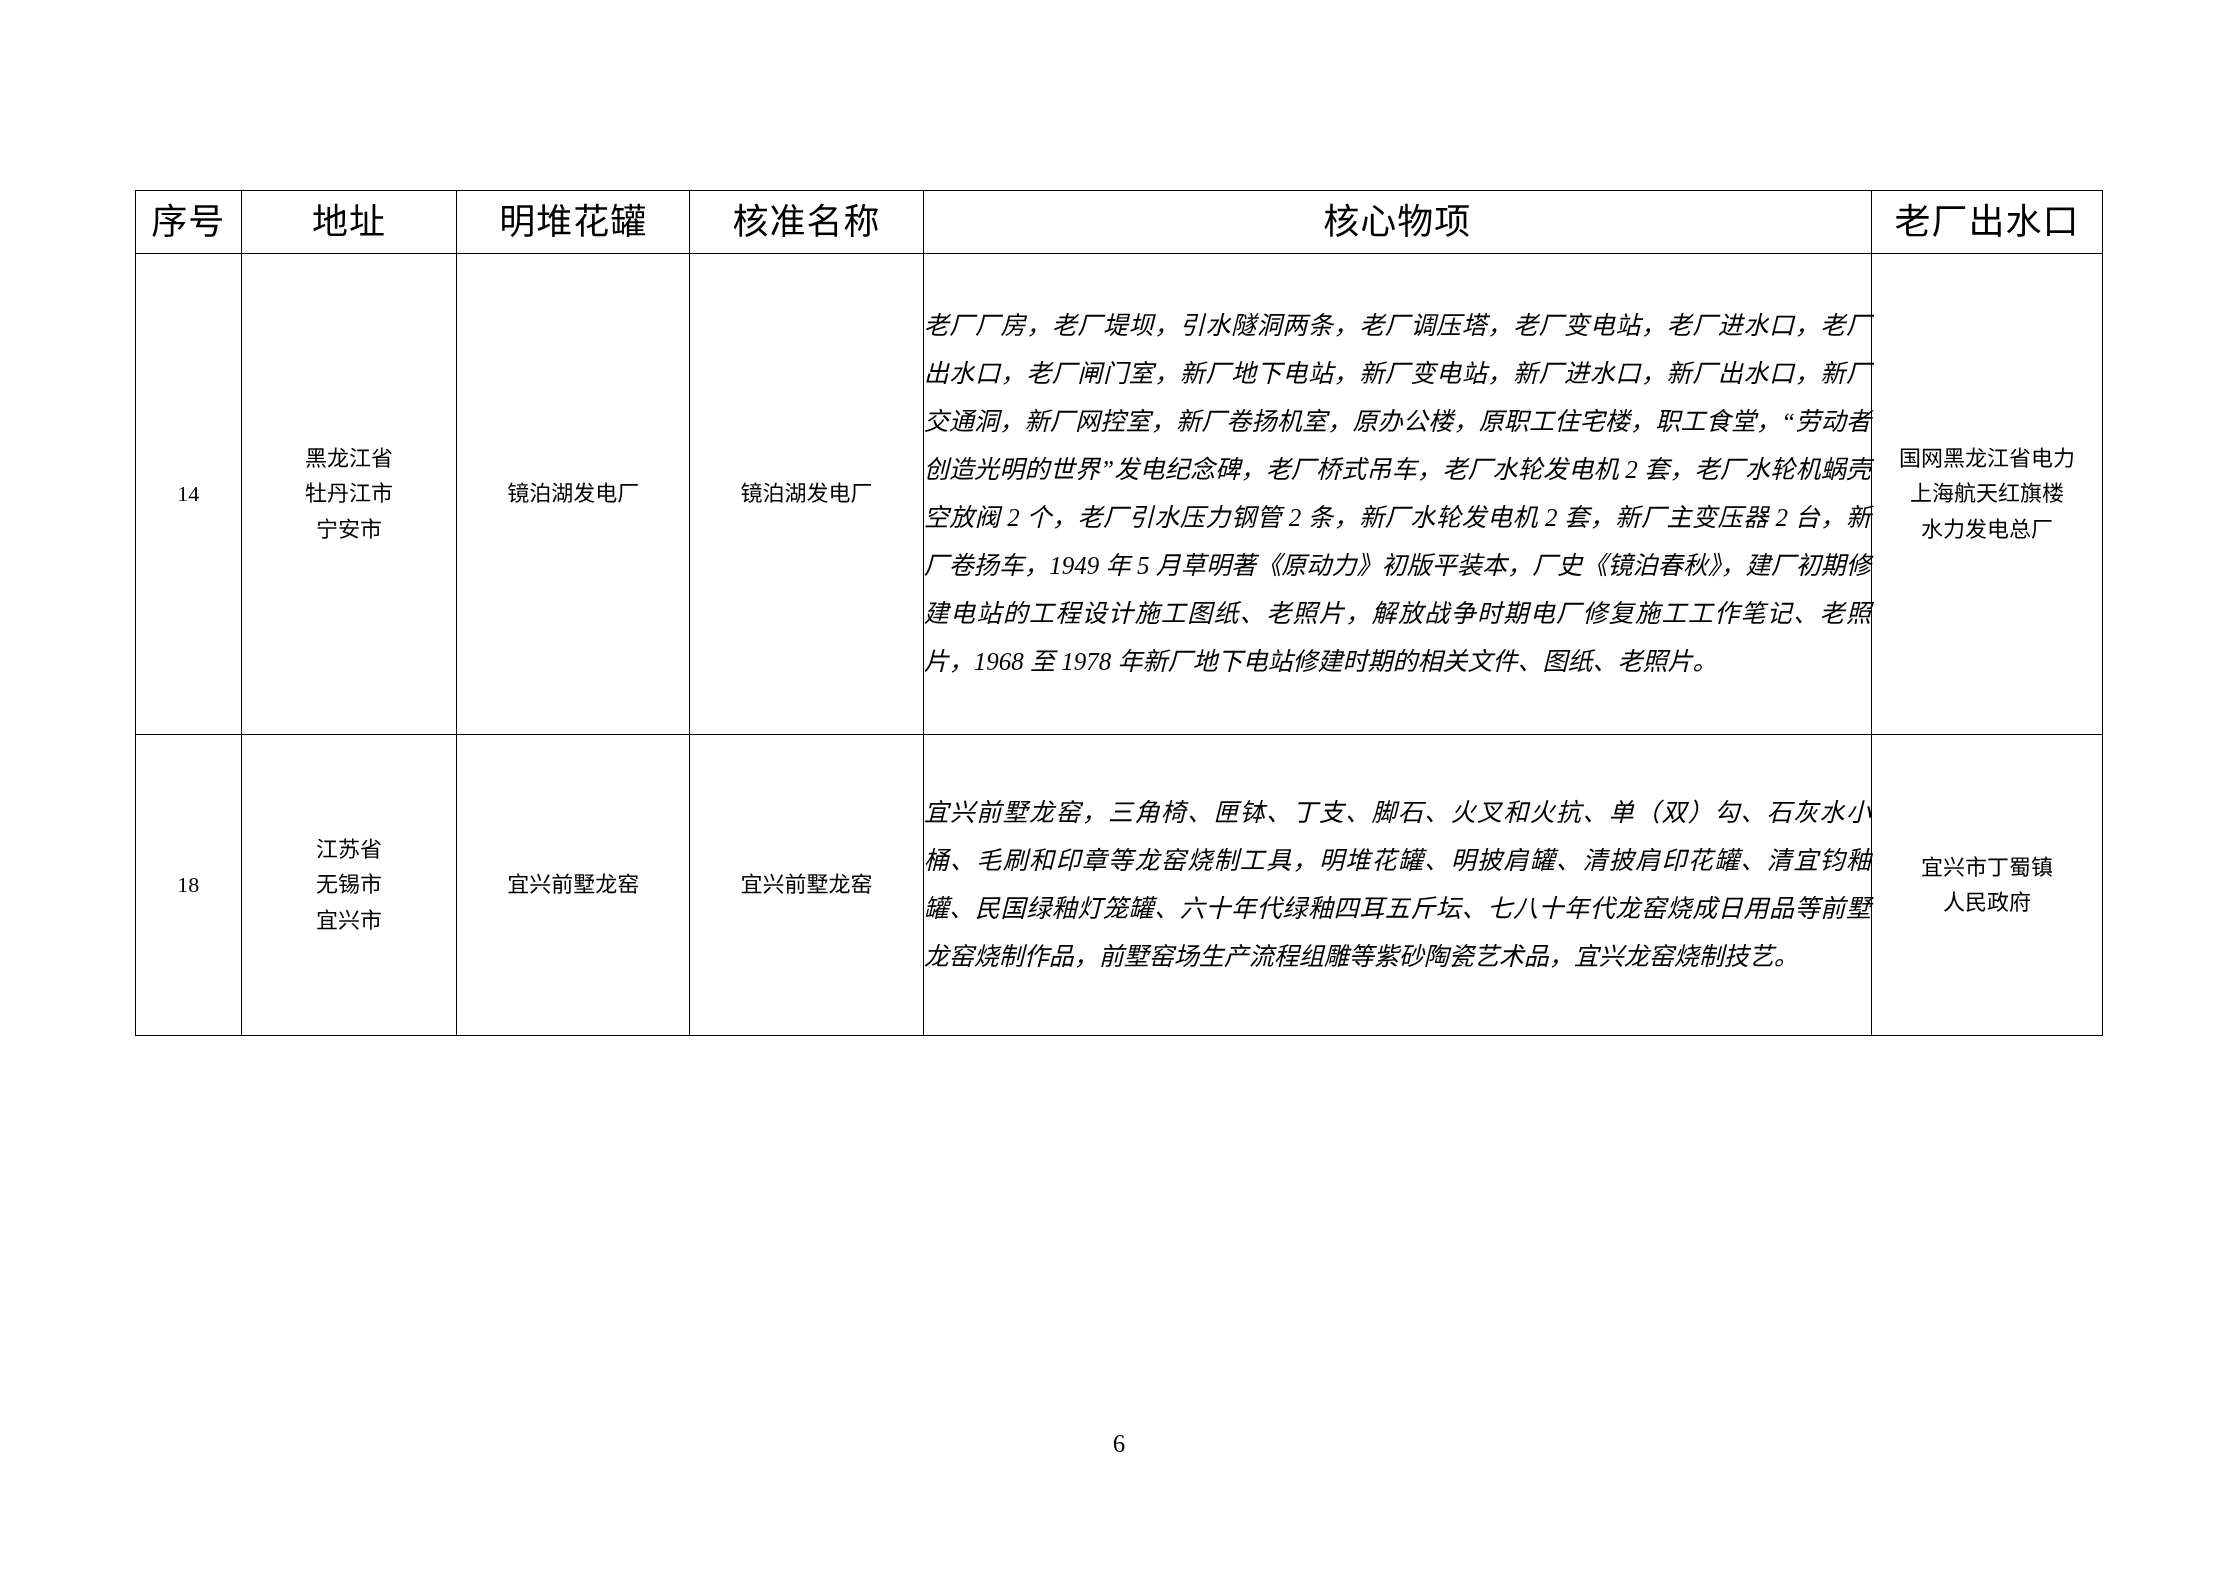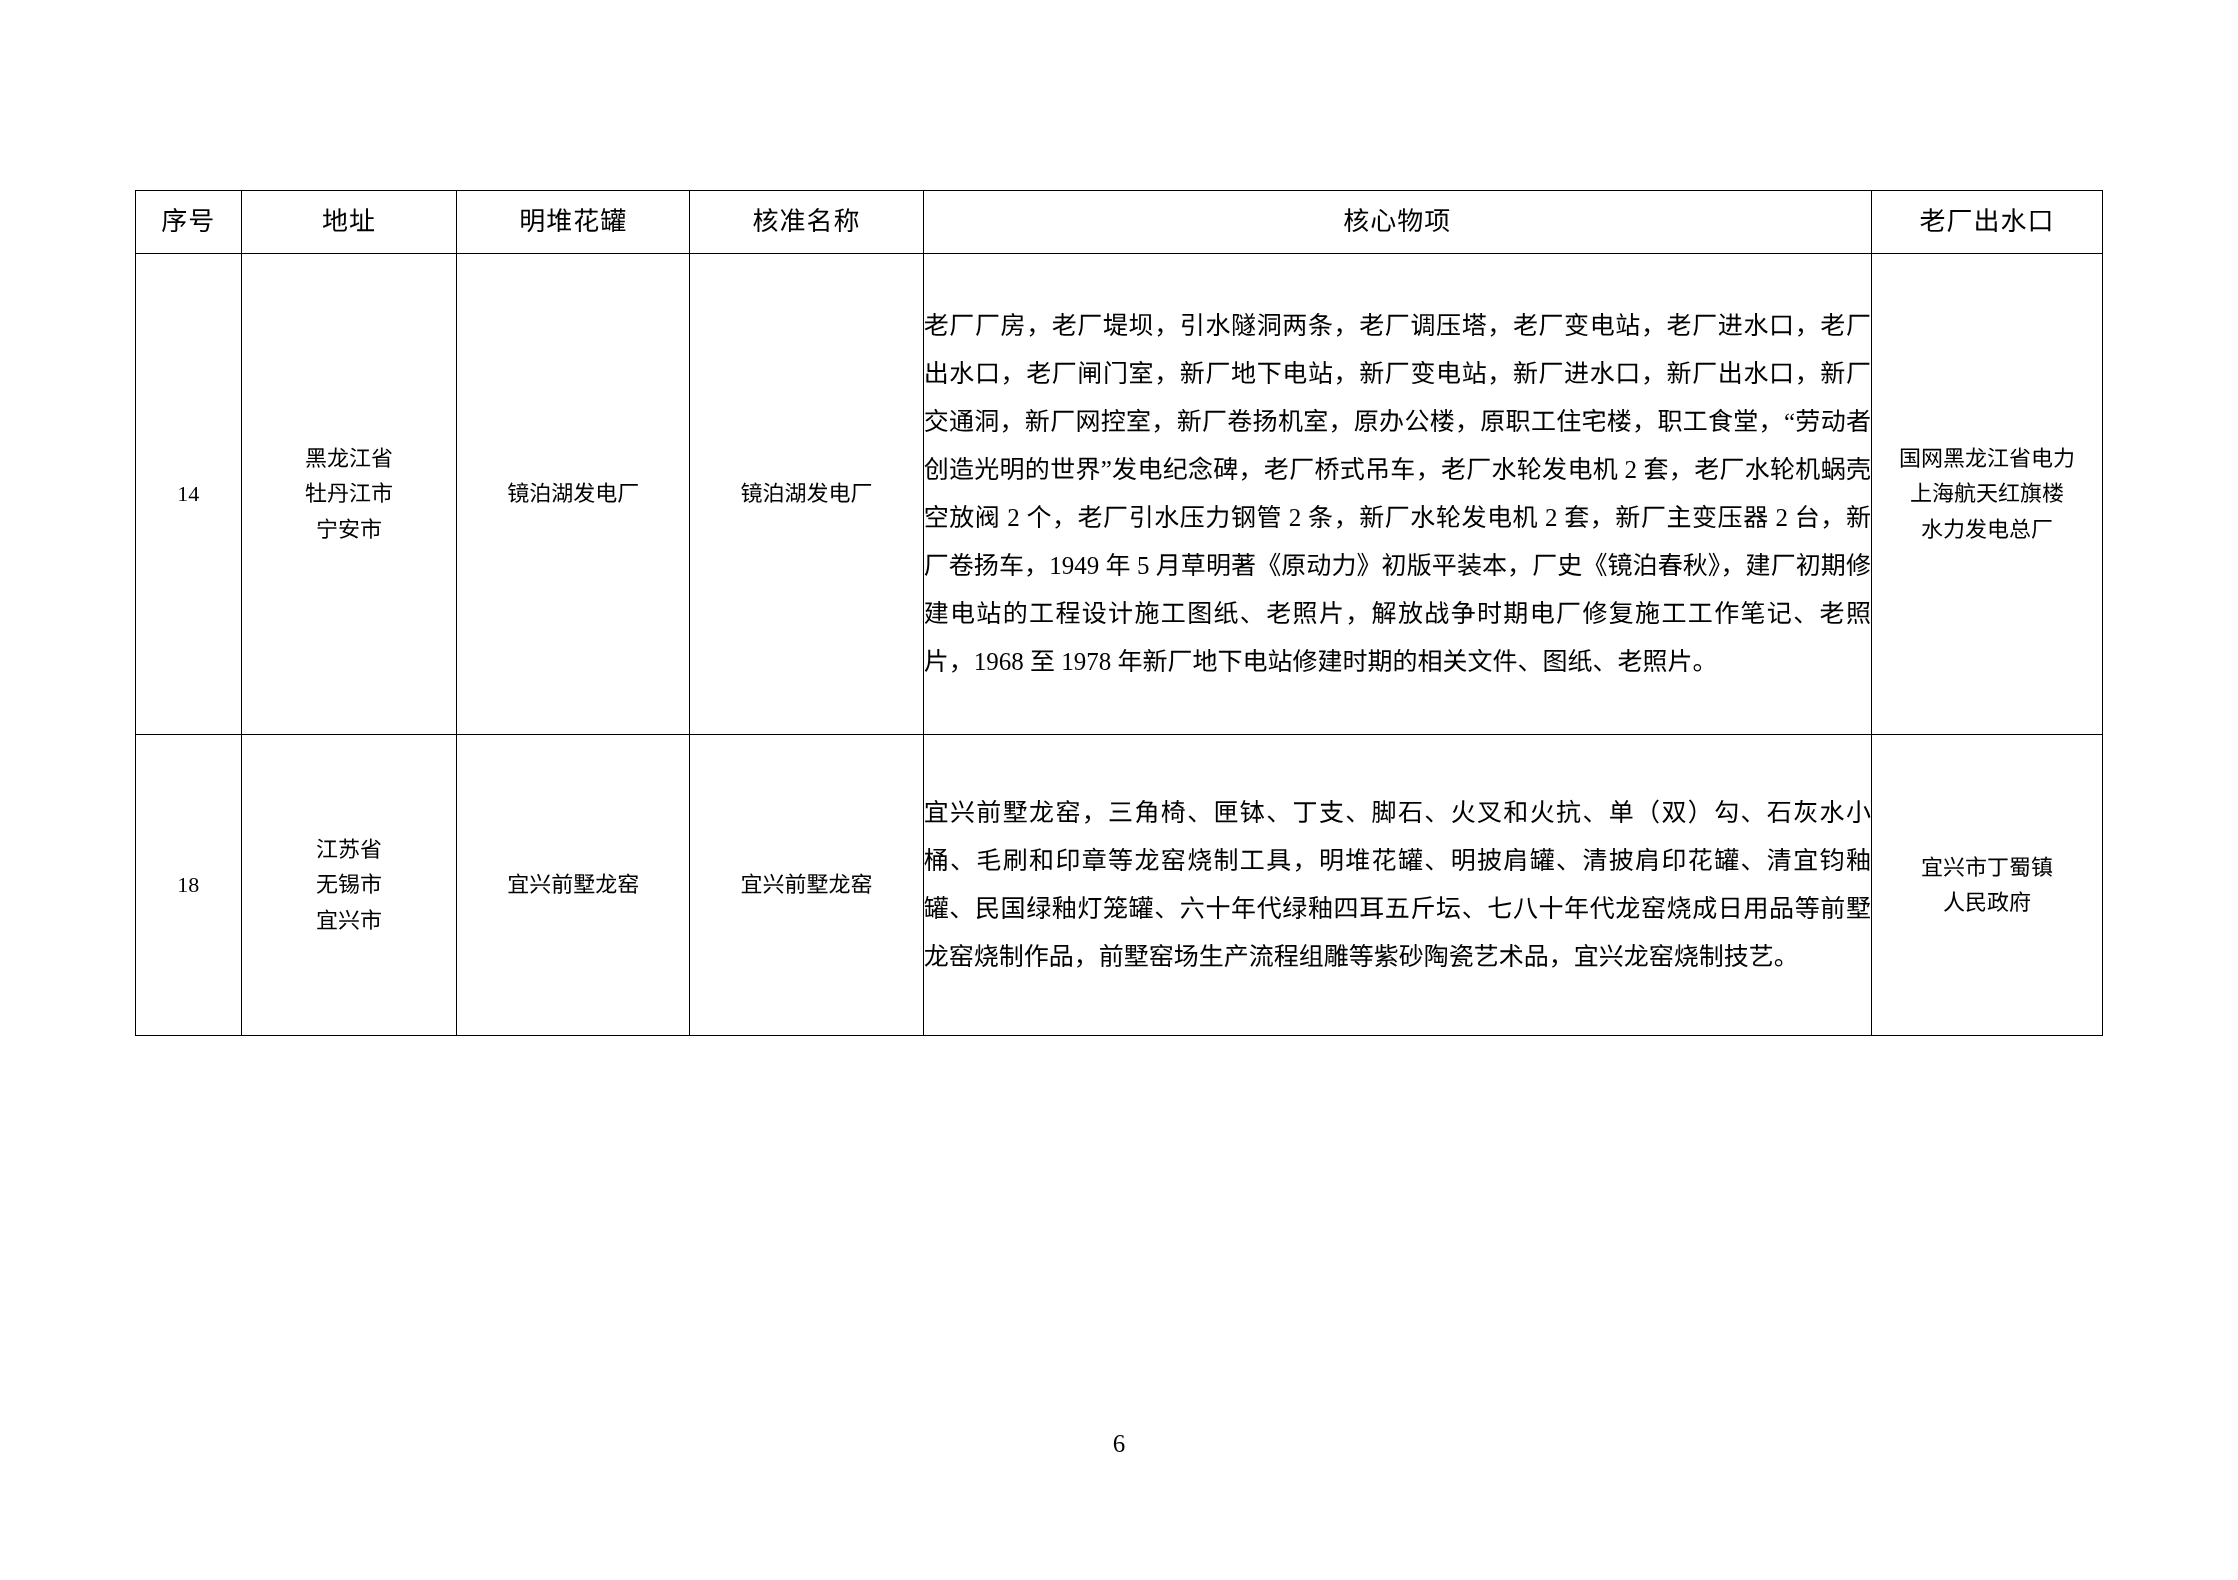--- a/index.html
+++ b/index.html
@@ -33,21 +33,21 @@
     table-layout: fixed;
   }
   .doc-table td, .doc-table th {
     border: 1.6px solid #000000;
     padding: 0;
     vertical-align: middle;
     font-weight: normal;
   }
   .head-cell {
     text-align: center;
-    font-size: 26px;
+    font-size: 36px;
     font-weight: bold;
     height: 62px;
     line-height: 1.35;
     letter-spacing: 1px;
   }
   .col-seq    { width: 96px; }
   .col-addr   { width: 196px; }
   .col-apply  { width: 212px; }
   .col-approv { width: 212px; }
   .col-items  { width: 862px; }
@@ -58,20 +58,21 @@
     font-size: 22px;
     line-height: 1.6;
     padding: 10px 6px;
   }
   .cell-items {
     text-align: justify;
     text-justify: inter-ideograph;
     font-size: 25px;
     line-height: 1.92;
     padding: 18px 22px 18px 20px;
+    font-style: italic;
   }
   .row-14 td { height: 480px; }
   .row-15 td { height: 192px; }
   .row-16 td { height: 300px; }
 
   .cell-center .ln { display: block; }
 
   .page-number {
     position: absolute;
     left: 0;

